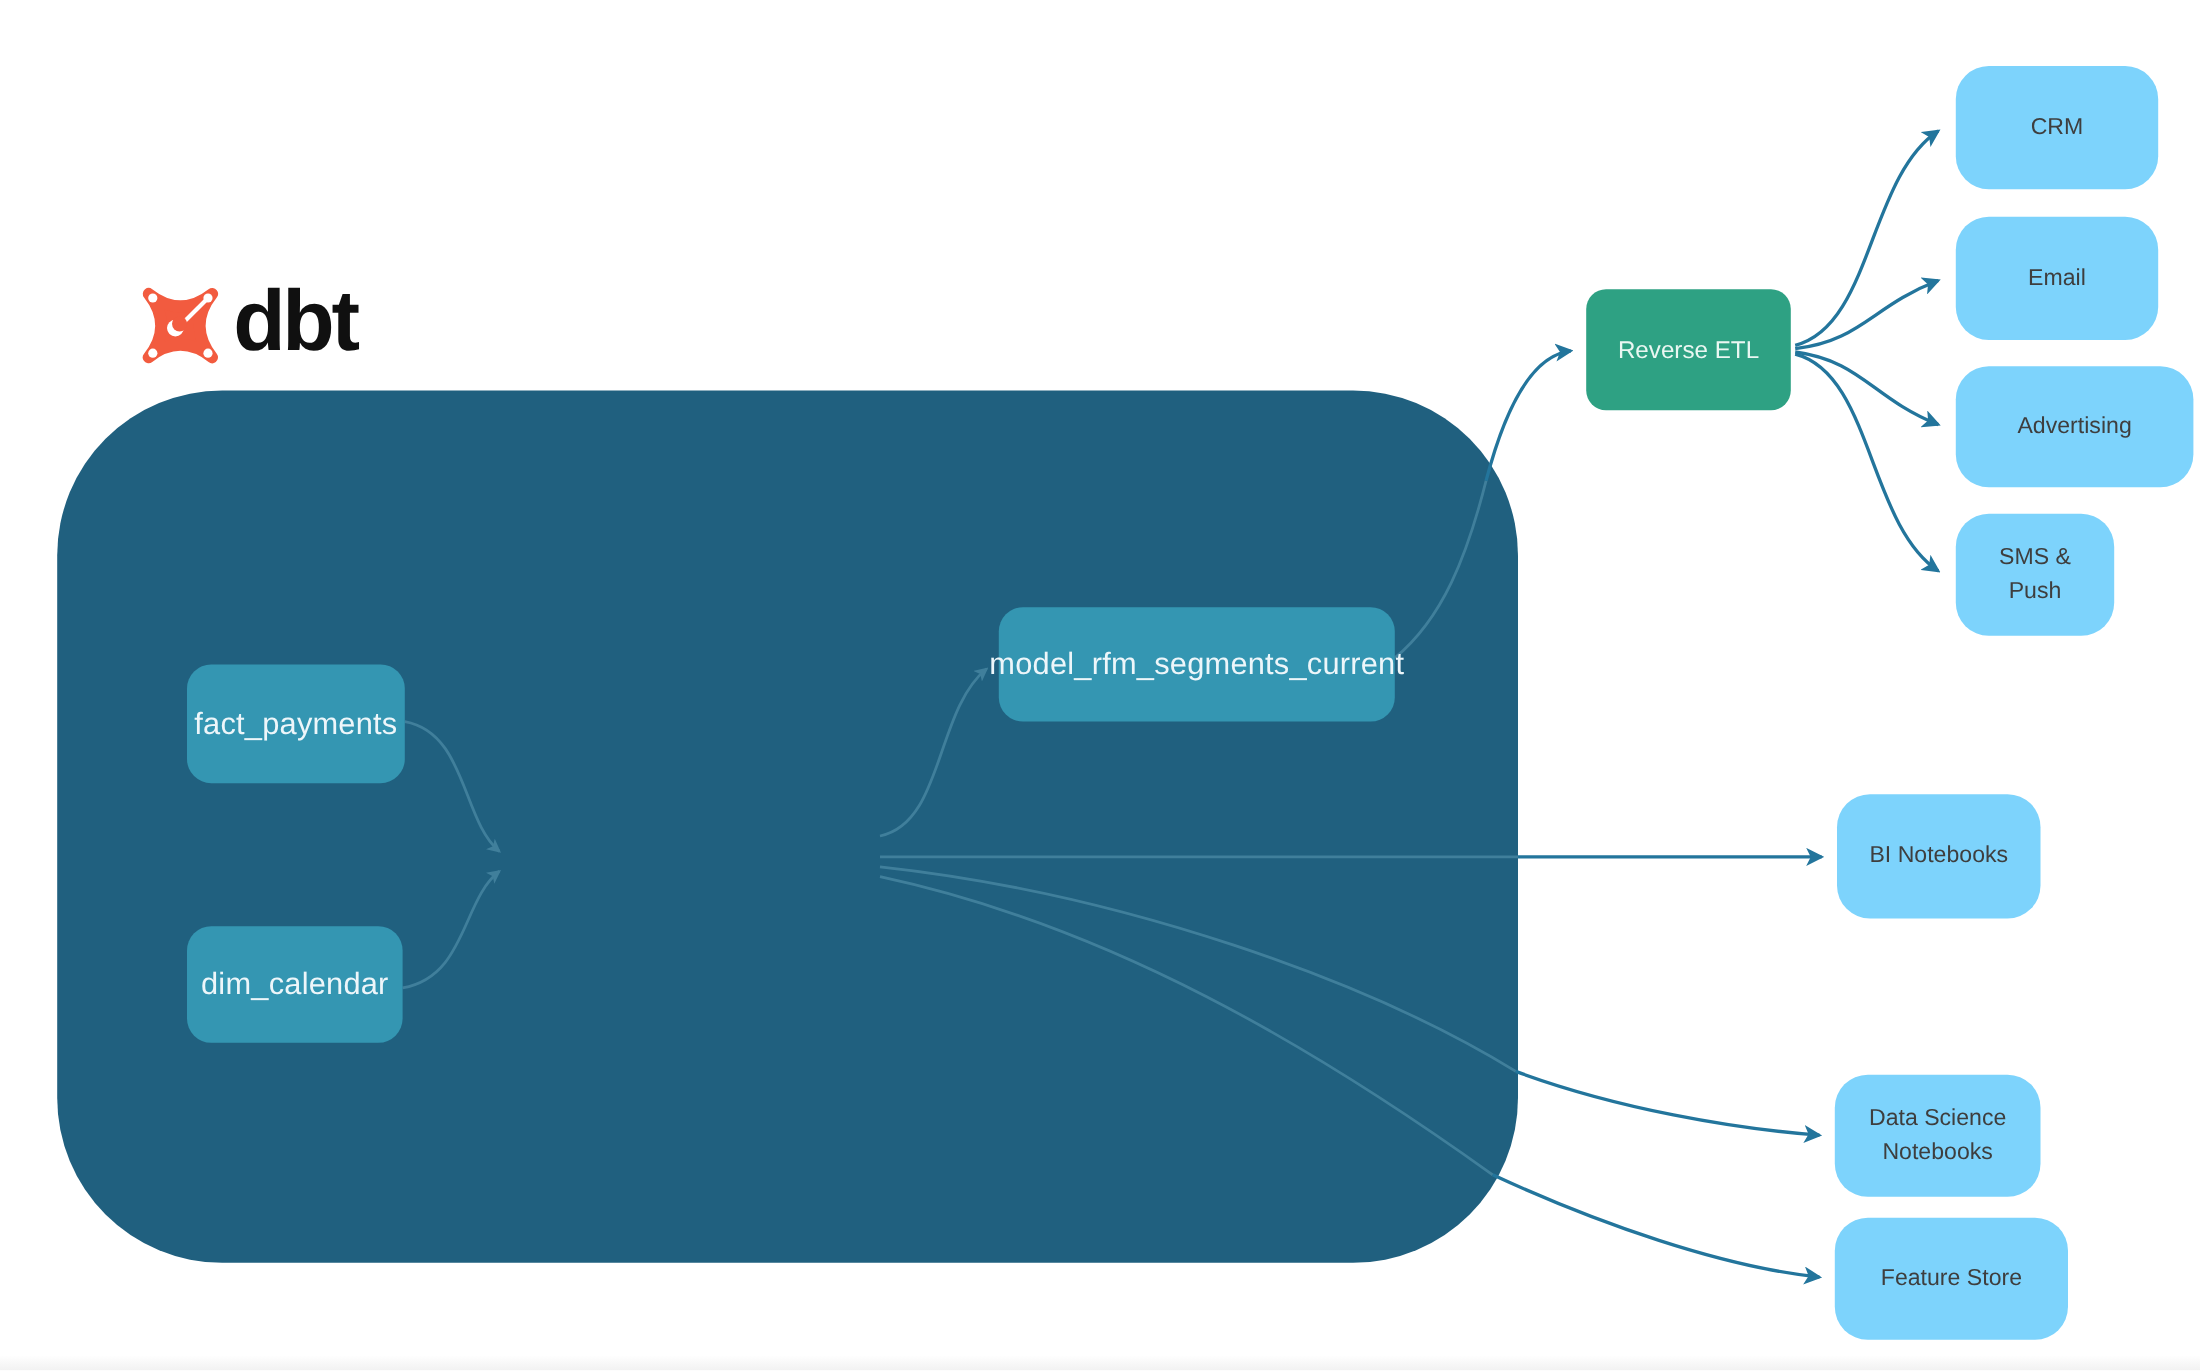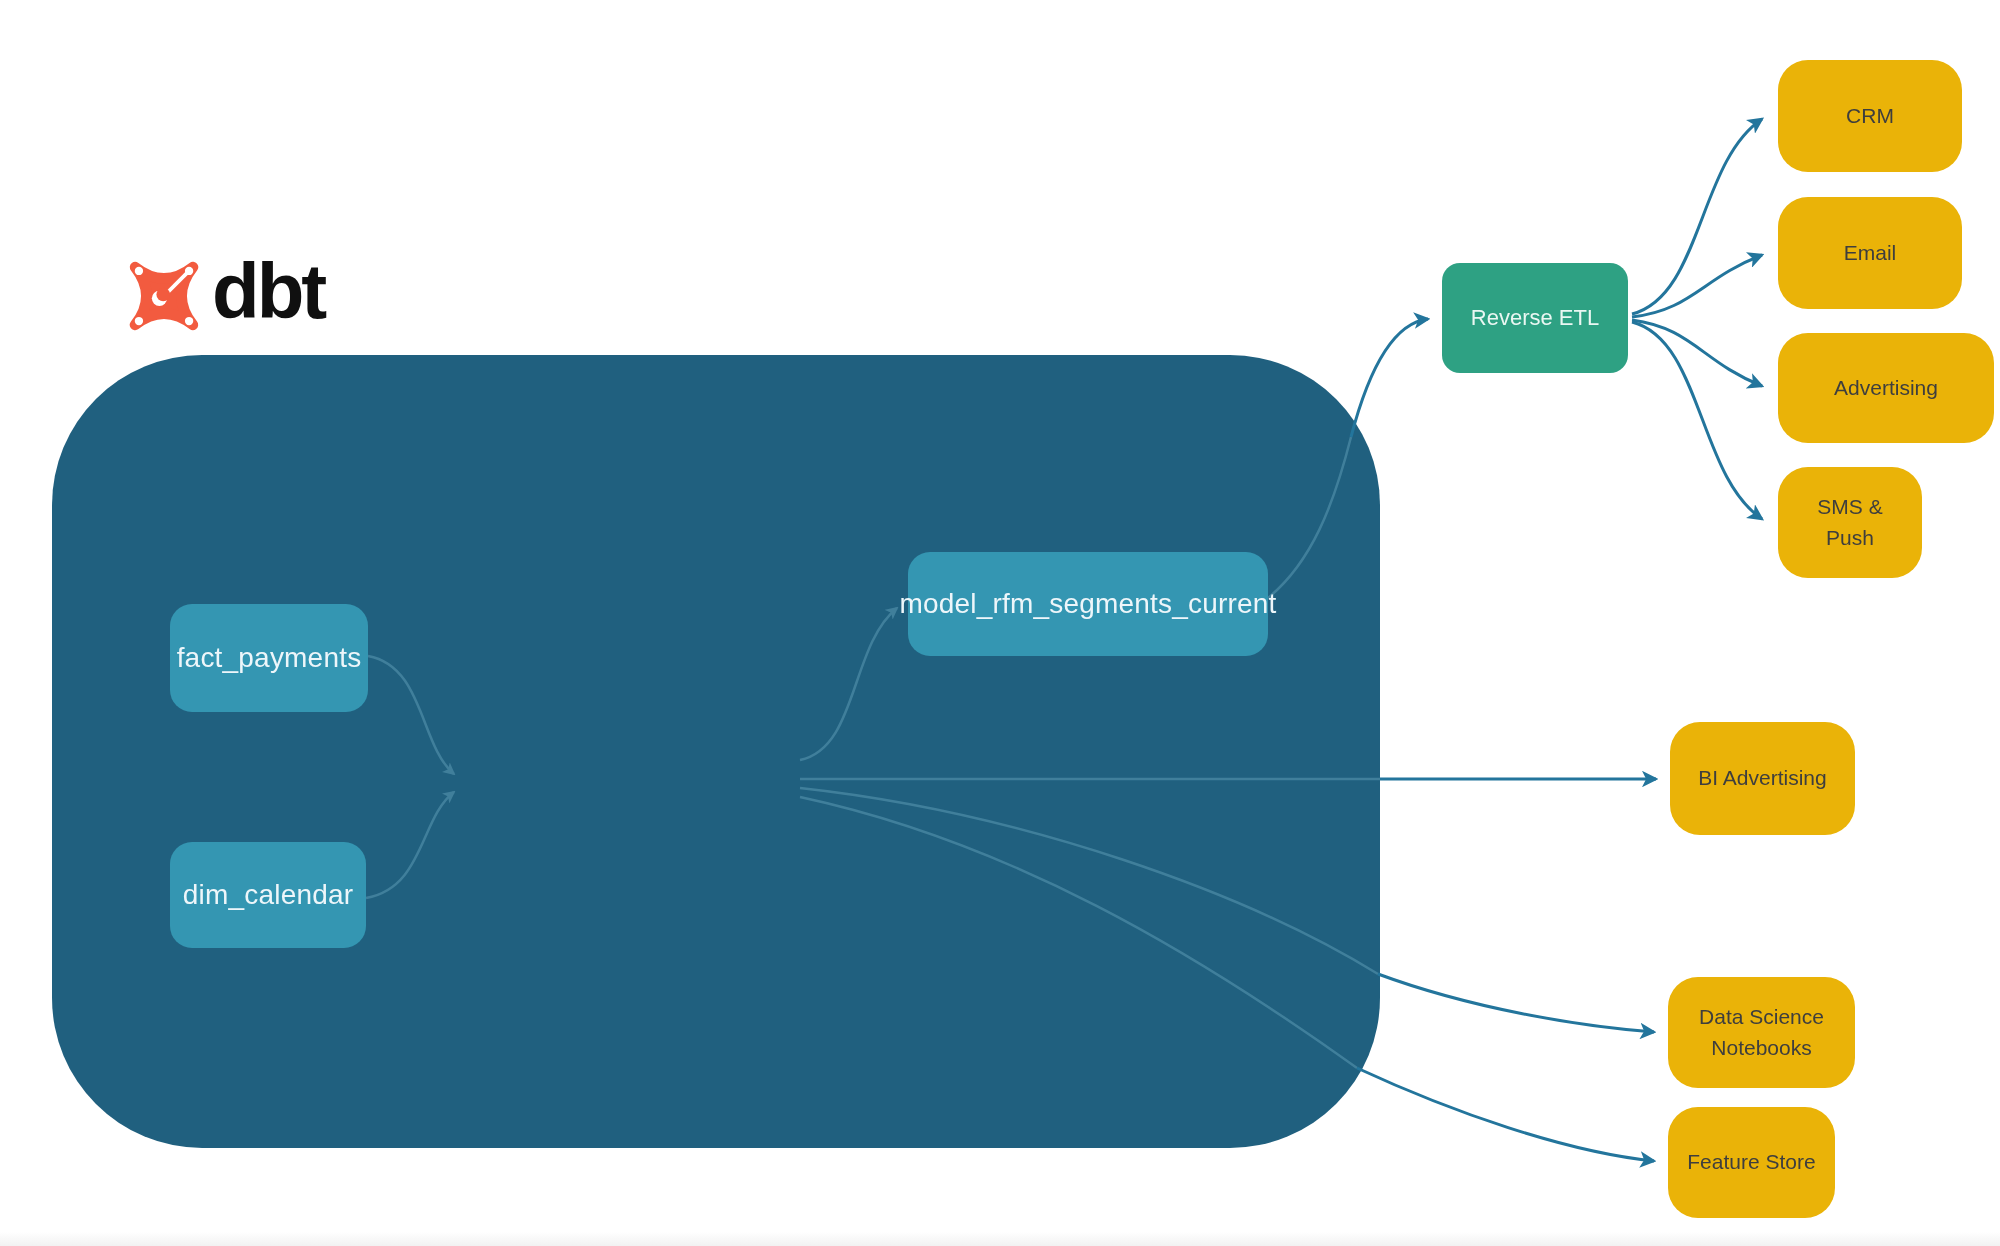--- a/index.html
+++ b/index.html
@@ -33,21 +33,21 @@
   }
   .node-model{
     background:#3496B2;border-radius:22px;color:#EDF6FA;
     font-size:28px;letter-spacing:0.2px;
   }
   .node-green{
     background:#2EA183;border-radius:18px;color:#EAF7F2;
     font-size:22px;
   }
   .node-gray{
-    background:#eab308;border-radius:30px;color:#3E3E3E;
+    background:#7dd3fc;border-radius:30px;color:#3E3E3E;
     font-size:21px;line-height:1.45;padding:4px 18px;
   }
   
   .bottom-strip{
     position:absolute;left:0;bottom:0;width:100%;height:14px;
     background:linear-gradient(to bottom, rgba(244,244,244,0) 0%, rgba(240,240,240,0.9) 100%);
   }
 </style>
 </head>
 <body>
@@ -121,23 +121,23 @@
     <span>Email</span>
   </div>
   <div class="node node-gray" style="left:1778px;top:333px;width:216px;height:110px;">
     <span>Advertising</span>
   </div>
   <div class="node node-gray" style="left:1778px;top:467px;width:144px;height:111px;">
     <span>SMS &amp; Push</span>
   </div>
 
   <div class="node node-gray" style="left:1670px;top:722px;width:185px;height:113px;">
-    <span>BI Advertising</span>
+    <span>BI Notebooks</span>
   </div>
   <div class="node node-gray" style="left:1668px;top:977px;width:187px;height:111px;">
     <span>Data Science Notebooks</span>
   </div>
-  <div class="node node-gray" style="left:1668px;top:1107px;width:167px;height:111px;">
+  <div class="node node-gray" style="left:1668px;top:1107px;width:212px;height:111px;">
     <span>Feature Store</span>
   </div>
 
   <div class="bottom-strip"></div>
 </div>
 
 </body></html>

